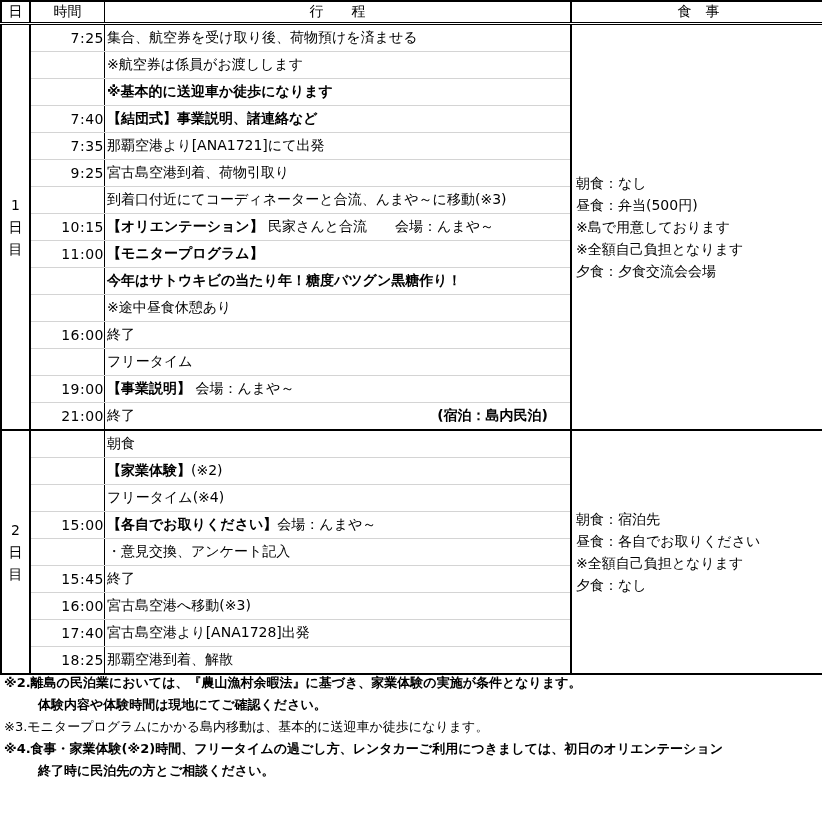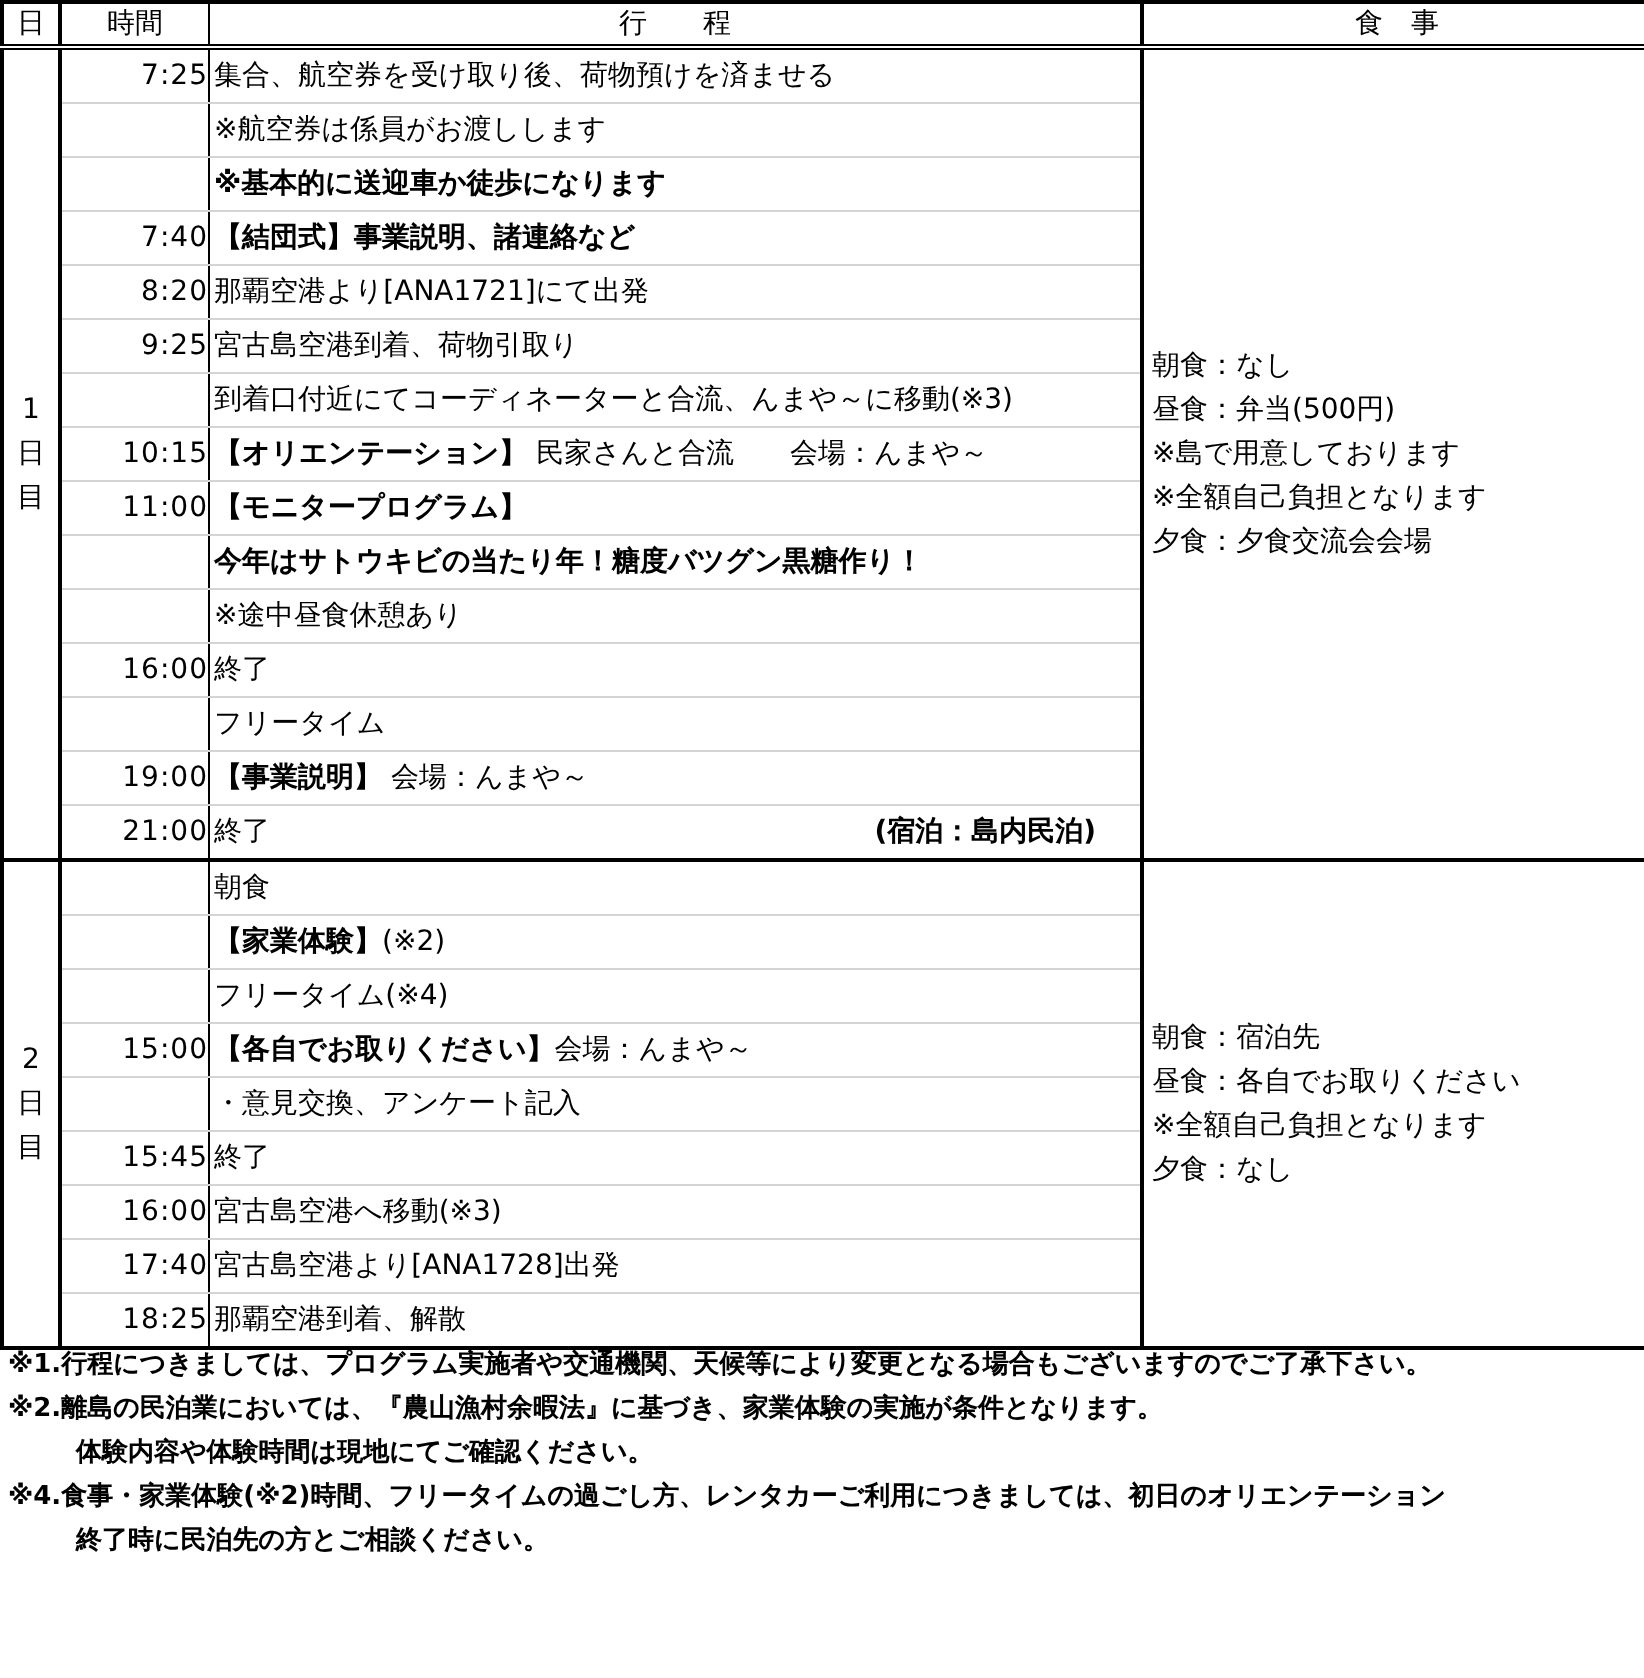--- a/index.html
+++ b/index.html
@@ -63,21 +63,21 @@
       </tr>
       <tr class="row">
         <td class="c-time time"></td>
         <td class="c-prog prog"><span class="b">※基本的に送迎車か徒歩になります</span></td>
       </tr>
       <tr class="row">
         <td class="c-time time">7:40</td>
         <td class="c-prog prog"><span class="b">【結団式】事業説明、諸連絡など</span></td>
       </tr>
       <tr class="row">
-        <td class="c-time time">8:20</td>
+        <td class="c-time time">7:35</td>
         <td class="c-prog prog"><span>那覇空港より[ANA1721]にて出発</span></td>
       </tr>
       <tr class="row">
         <td class="c-time time">9:25</td>
         <td class="c-prog prog"><span>宮古島空港到着、荷物引取り</span></td>
       </tr>
       <tr class="row">
         <td class="c-time time"></td>
         <td class="c-prog prog"><span>到着口付近にてコーディネーターと合流、んまや～に移動(※3)</span></td>
       </tr>
@@ -157,18 +157,18 @@
         <td class="c-prog prog"><span>宮古島空港より[ANA1728]出発</span></td>
       </tr>
       <tr class="row last">
         <td class="c-time time">18:25</td>
         <td class="c-prog prog"><span>那覇空港到着、解散</span></td>
       </tr>
     </tbody>
 </table>
 
 <div class="notes" id="notes">
-    <div class="n bold">※1.行程につきましては、プログラム実施者や交通機関、天候等により変更となる場合もございますのでご了承下さい。</div>
     <div class="n bold">※2.離島の民泊業においては、『農山漁村余暇法』に基づき、家業体験の実施が条件となります。</div>
     <div class="n bold indent">体験内容や体験時間は現地にてご確認ください。</div>
+    <div class="n normal">※3.モニタープログラムにかかる島内移動は、基本的に送迎車か徒歩になります。</div>
     <div class="n bold">※4.食事・家業体験(※2)時間、フリータイムの過ごし方、レンタカーご利用につきましては、初日のオリエンテーション</div>
     <div class="n bold indent">終了時に民泊先の方とご相談ください。</div>
   </div>
 
 </body></html>

